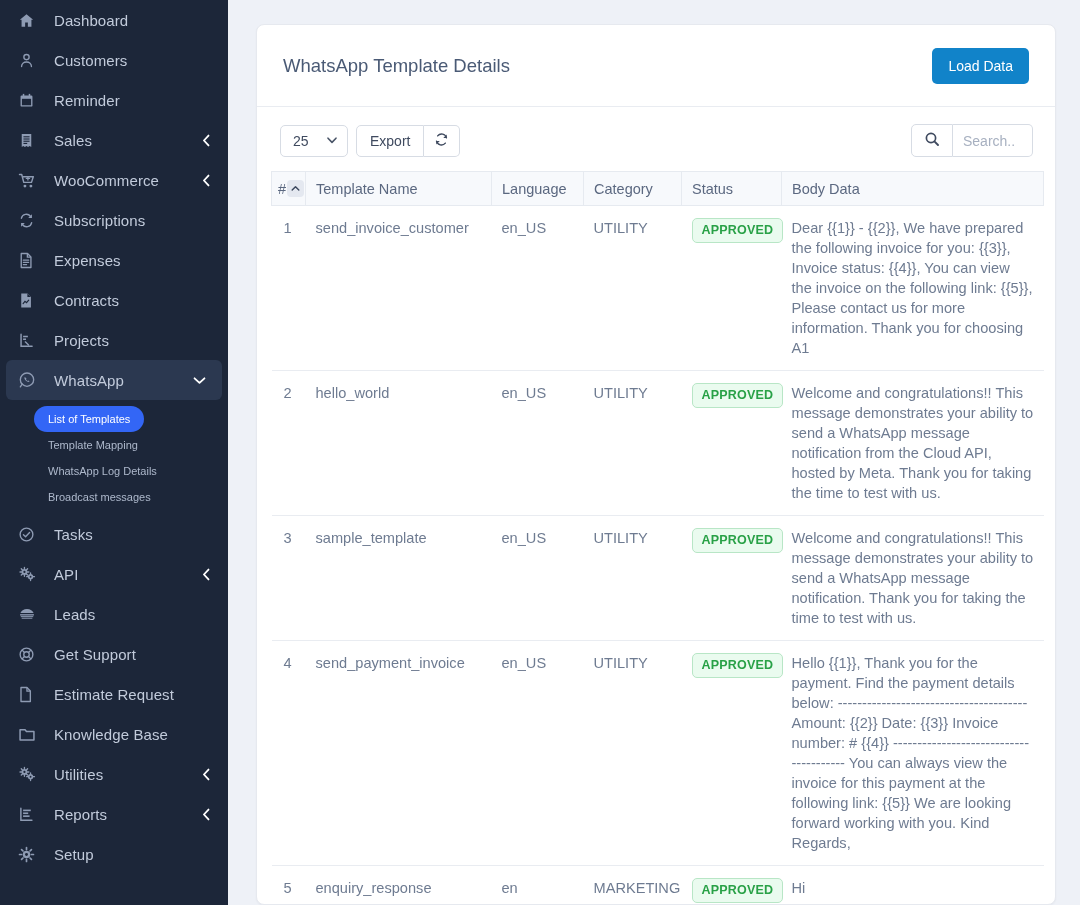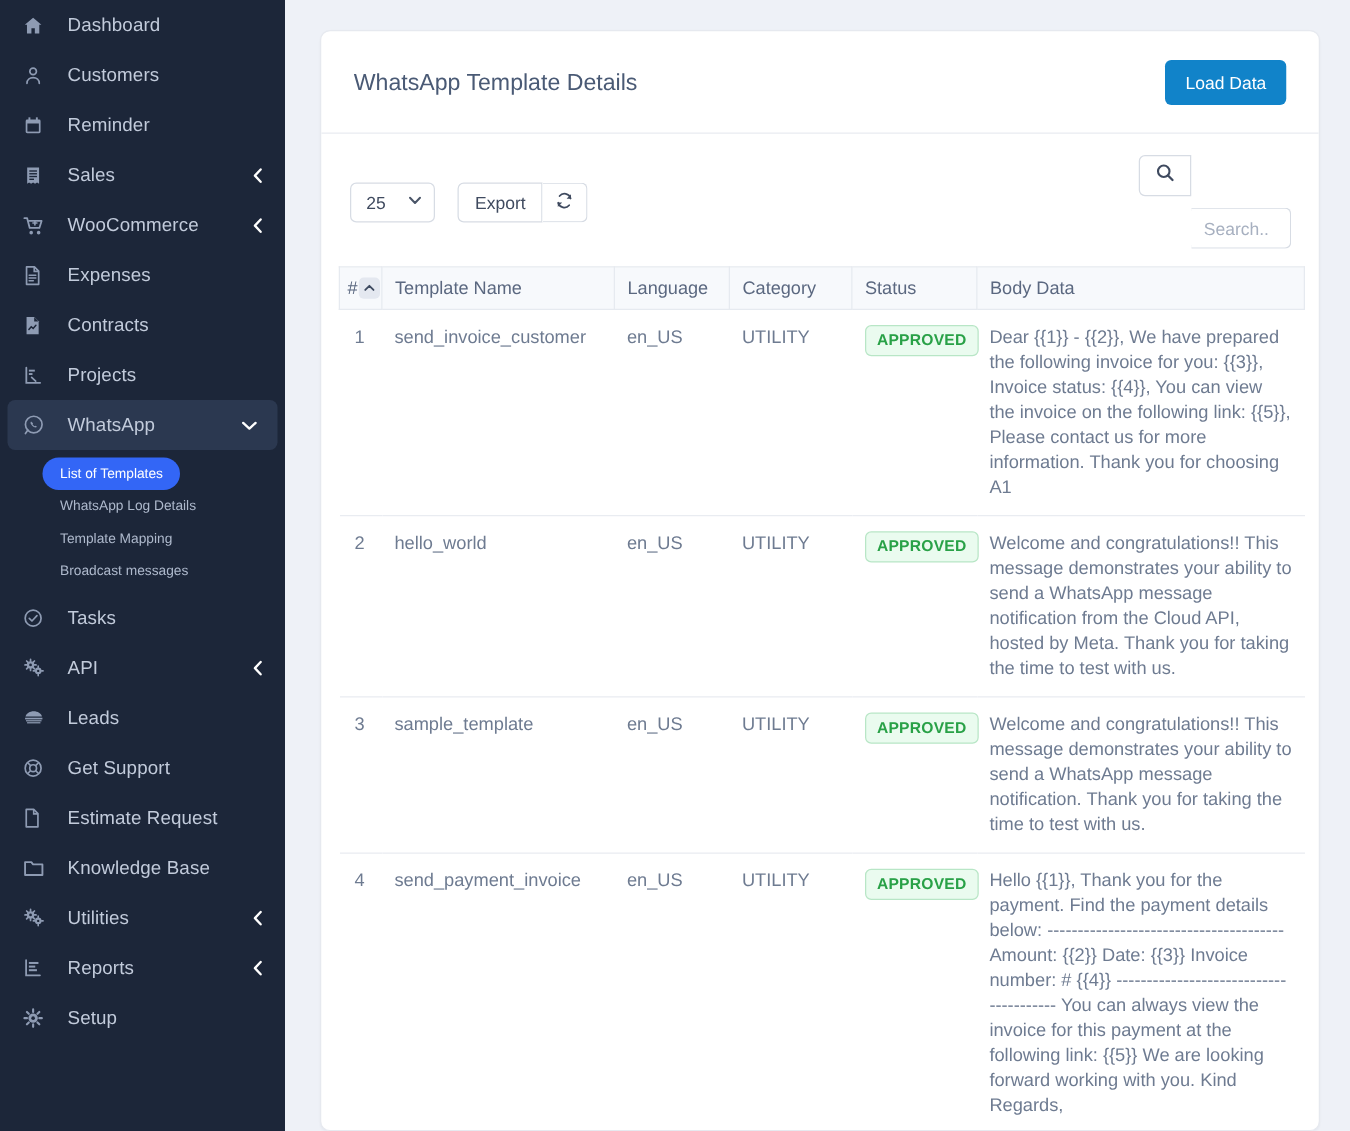--- a/index.html
+++ b/index.html
@@ -97,21 +97,21 @@
     font-size: 14px;
     font-weight: normal;
     padding: 10px 16px;
     cursor: pointer;
     font-family: "Liberation Sans", sans-serif;
   }
   .toolbar {
     display: flex; align-items: center; justify-content: space-between;
     padding: 17px 22px 14px 23px;
   }
-  .toolbar-left { display: flex; align-items: flex-start; gap: 18px; }
+  .toolbar-left { display: flex; align-items: flex-start; gap: 8px; }
   .length-select {
     appearance: none;
     border: 1px solid #d7dce4;
     border-radius: 5px;
     background: #fff;
     color: #3f4a5f;
     font-size: 14px;
     height: 32px;
     padding: 0 30px 0 12px;
     font-family: "Liberation Sans", sans-serif;
@@ -150,21 +150,20 @@
     border: 1px solid #d7dce4;
     border-left: none;
     border-radius: 0 5px 5px 0;
     height: 33px;
     width: 80px;
     padding: 0 10px;
     font-size: 14px;
     color: #6a7589;
     outline: none;
     font-family: "Liberation Sans", sans-serif;
-    margin-top: 42px;
   }
   .search-input::placeholder { color: #a7b0c0; }
   
   table.dt {
     width: 772px;
     margin: 0 14px;
     border-collapse: collapse;
     table-layout: fixed;
   }
   table.dt thead th {
@@ -279,20 +278,31 @@
       </span>
       <span class="nav-label">WooCommerce</span>
       <span class="nav-caret">
         <svg width="11" height="13" viewBox="0 0 12 14">
           <path d="M8.2 1.6 L3.2 7 L8.2 12.4" fill="none" stroke="currentColor" stroke-width="2" stroke-linecap="round" stroke-linejoin="round"></path>
         </svg>
       </span>
     </div>
     <div class="nav-item">
       <span class="nav-icon">
+        <svg width="17" height="17" viewBox="0 0 20 20">
+          <path d="M4 7.3A6 6 0 0 1 14.6 5" fill="none" stroke="currentColor" stroke-width="1.7" stroke-linecap="round"></path>
+          <path d="M16 12.7A6 6 0 0 1 5.4 15" fill="none" stroke="currentColor" stroke-width="1.7" stroke-linecap="round"></path>
+          <path d="M16.4 2.6v4.4H12z" fill="currentColor"></path>
+          <path d="M3.6 17.4V13h4.4z" fill="currentColor"></path>
+        </svg>
+      </span>
+      <span class="nav-label">Subscriptions</span>
+    </div>
+    <div class="nav-item">
+      <span class="nav-icon">
         <svg width="16" height="17" viewBox="0 0 18 20">
           <path d="M3.4 1.8h7.4l4 4v12.4H3.4z" fill="none" stroke="currentColor" stroke-width="1.6" stroke-linejoin="round"></path>
           <path d="M10.6 1.9v4.1h4.1" fill="none" stroke="currentColor" stroke-width="1.5"></path>
           <path d="M5.8 9.6h6.4M5.8 12.2h6.4M5.8 14.8h4" stroke="currentColor" stroke-width="1.3" stroke-linecap="round"></path>
         </svg>
       </span>
       <span class="nav-label">Expenses</span>
     </div>
     <div class="nav-item">
       <span class="nav-icon">
@@ -325,22 +335,22 @@
       </span>
       <span class="nav-label">WhatsApp</span>
       <span class="nav-caret">
         <svg width="13" height="11" viewBox="0 0 14 12">
           <path d="M1.6 3.6 L7 8.6 L12.4 3.6" fill="none" stroke="currentColor" stroke-width="2" stroke-linecap="round" stroke-linejoin="round"></path>
         </svg>
       </span>
     </div>
     <div class="sub-list">
       <div class="sub-item active">List of Templates</div>
+      <div class="sub-item">Template Mapping</div>
       <div class="sub-item">WhatsApp Log Details</div>
-      <div class="sub-item">Template Mapping</div>
       <div class="sub-item">Broadcast messages</div>
     </div>
     <div class="nav-item">
       <span class="nav-icon">
         <svg width="17" height="17" viewBox="0 0 20 20">
           <circle cx="10" cy="10" r="7.5" fill="none" stroke="currentColor" stroke-width="1.6"></circle>
           <path d="M6.4 10.2l2.5 2.5 4.7-5" fill="none" stroke="currentColor" stroke-width="1.6" stroke-linecap="round" stroke-linejoin="round"></path>
         </svg>
       </span>
       <span class="nav-label">Tasks</span>

